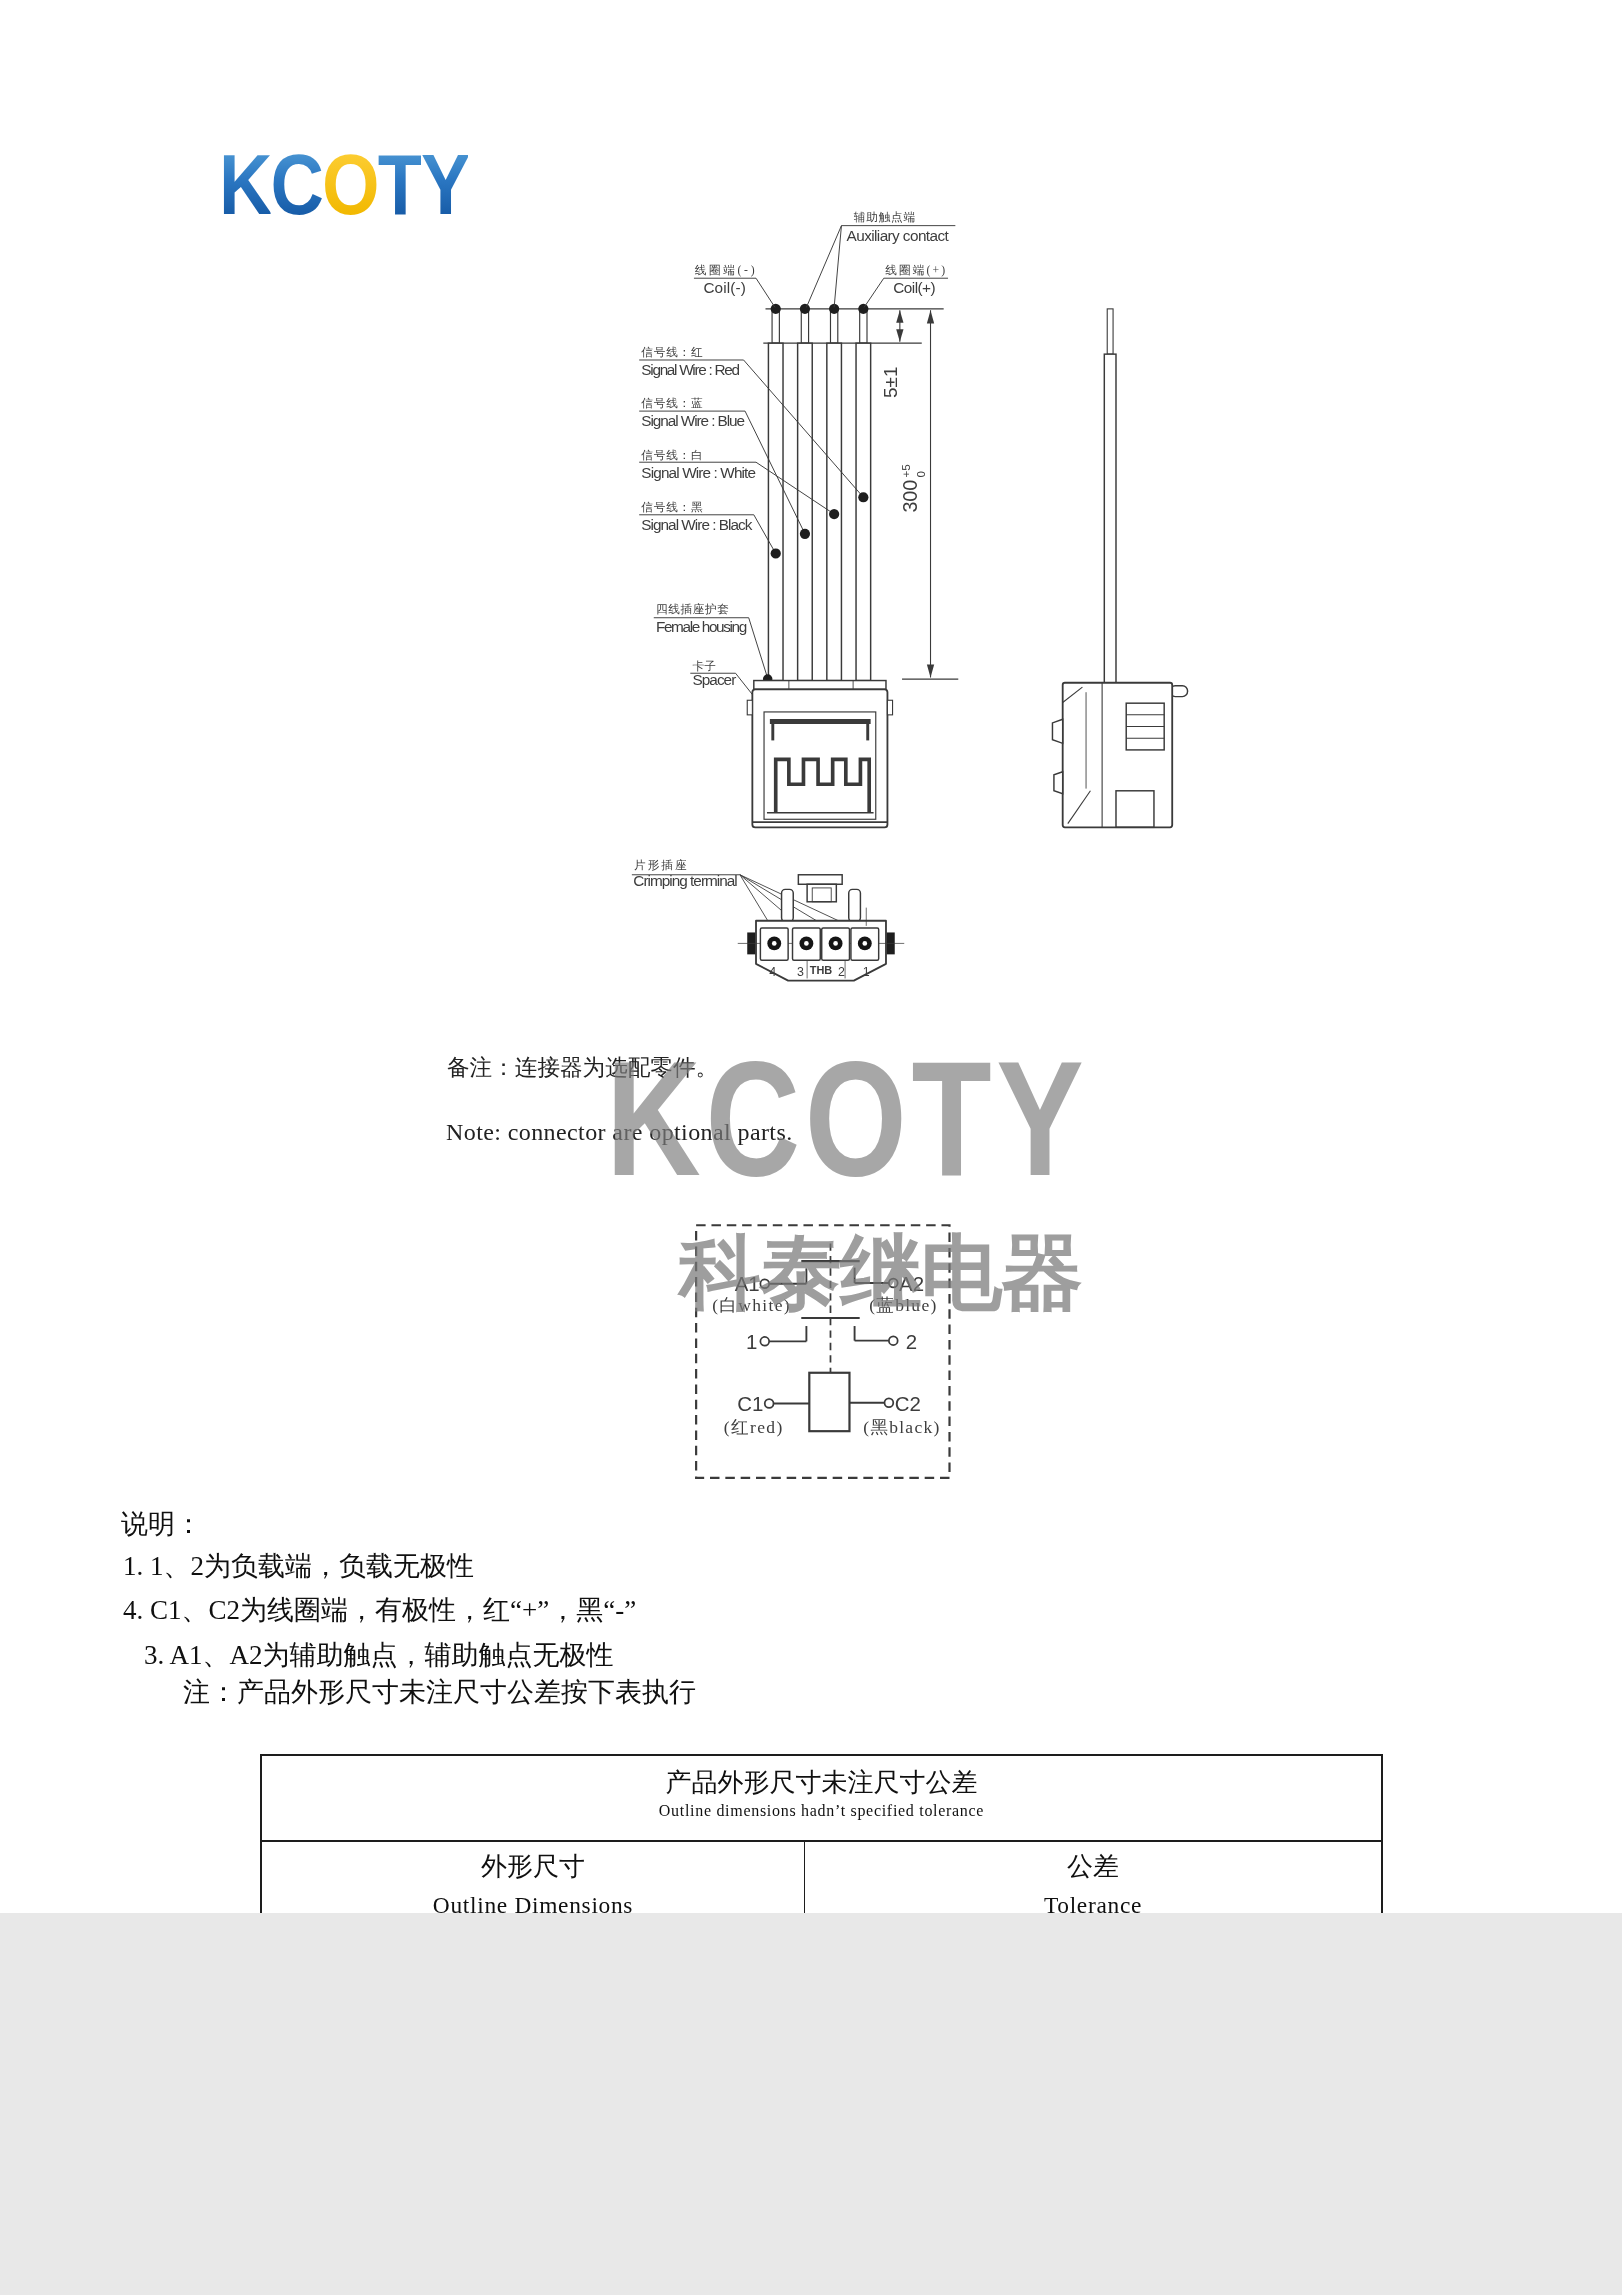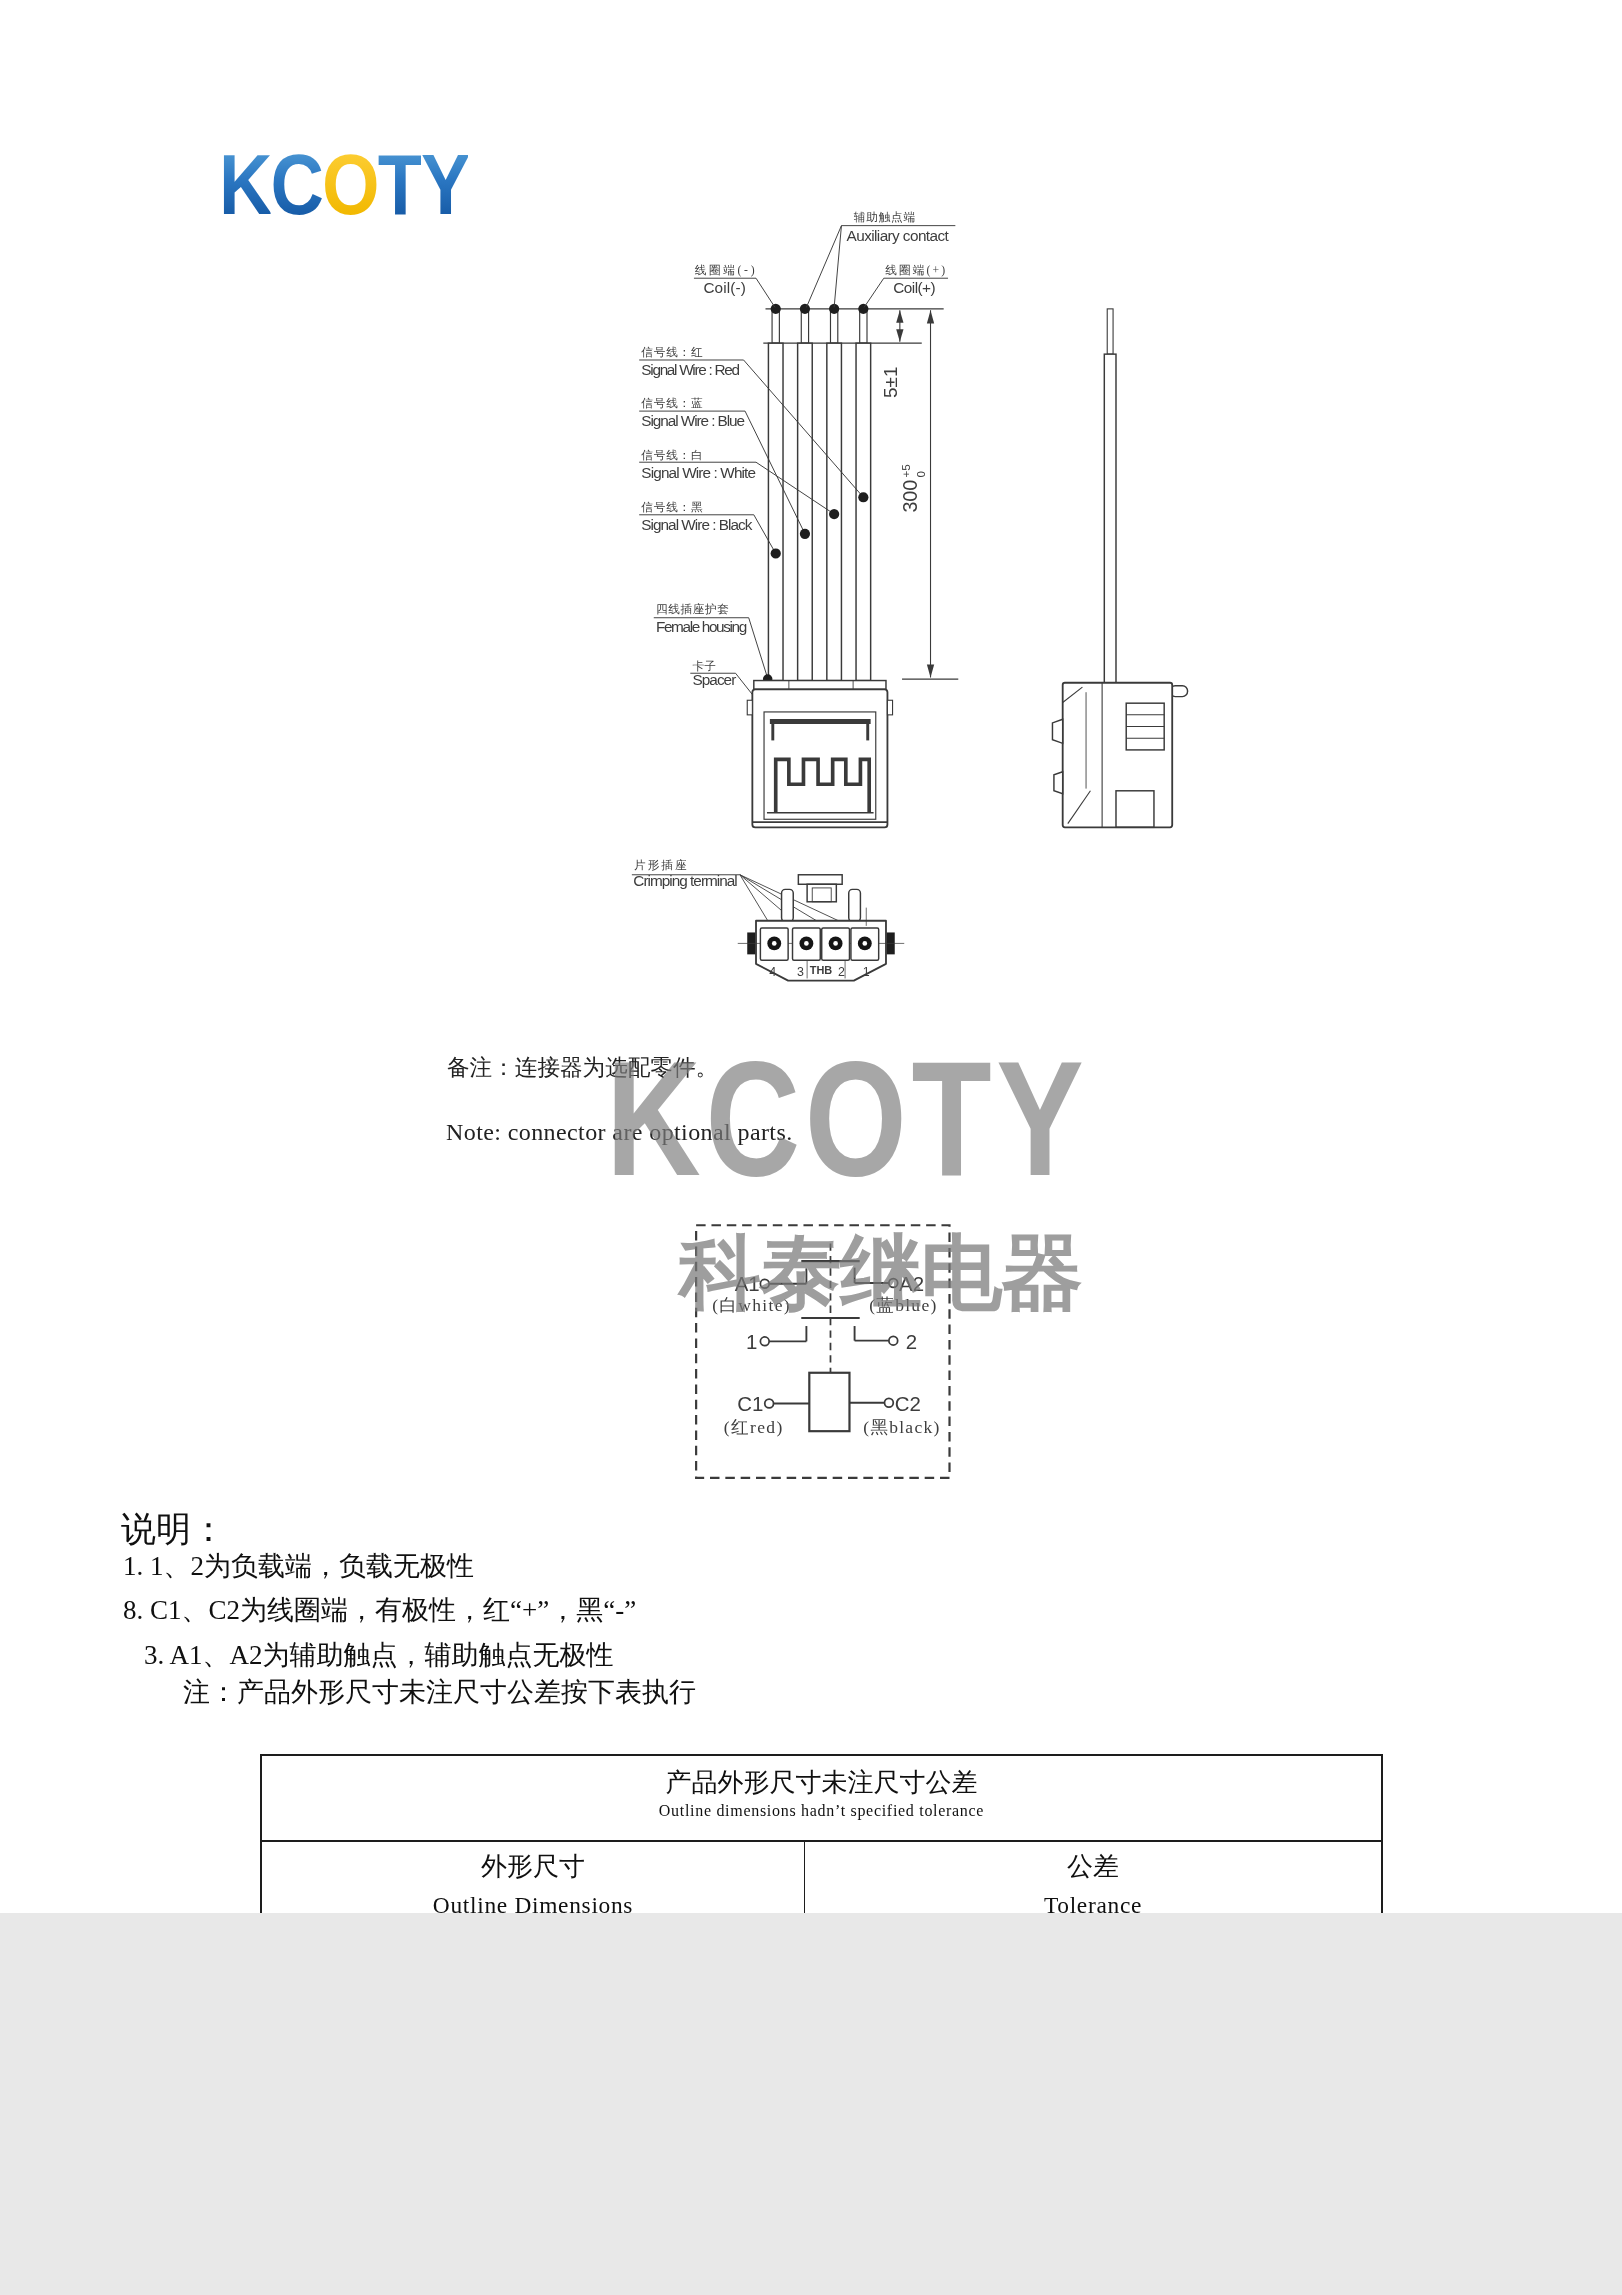--- a/index.html
+++ b/index.html
@@ -25,21 +25,21 @@
         transform-origin:left top;white-space:nowrap;}
   .wm-cjk{left:679px;top:1233px;font-size:82px;line-height:1;font-weight:700;
         font-family:"Liberation Serif",serif;color:rgba(120,120,120,.72);
         letter-spacing:-1.5px;white-space:nowrap;}
   
   .remark-cn{left:447px;top:1052px;font-size:22.6px;font-family:"Liberation Serif",serif;color:#222;}
   .remark-en{left:446px;top:1119px;font-size:24px;font-family:"Liberation Serif",serif;
         color:#222;letter-spacing:0.4px;}
   
   .doc{font-family:"Liberation Serif",serif;color:#101010;white-space:nowrap;}
-  .n-head{left:121px;top:1506px;font-size:35px;}
+  .n-head{left:121px;top:1506px;font-size:27px;}
   .n-i1{left:123px;top:1548px;font-size:27px;}
   .n-i2{left:123px;top:1592px;font-size:27px;}
   .n-i3{left:123px;top:1637px;font-size:27px;margin-left:21px;}
   .n-zhu{left:183px;top:1674px;font-size:27px;}
   .n-note{left:180px;top:1716px;font-size:24px;letter-spacing:0.9px;}
   
   .tol-table{left:260px;top:1754px;width:1123px;height:262px;border:2.2px solid #1d1d1d;
         box-sizing:border-box;font-family:"Liberation Serif",serif;color:#101010;}
   .t-title{height:84px;border-bottom:2.2px solid #1d1d1d;text-align:center;}
   .t-title .l1{padding-top:8.8px;font-size:26px;}
@@ -248,21 +248,21 @@
   </svg>
 
   <div class="abs remark-cn">备注：连接器为选配零件。</div>
   <div class="abs remark-en">Note: connector are optional parts.</div>
 
   <div class="abs wm-latin">KCOTY</div>
   <div class="abs wm-cjk">科泰继电器</div>
 
   <div class="abs doc n-head">说明：</div>
   <div class="abs doc n-i1">1. 1、2为负载端，负载无极性</div>
-  <div class="abs doc n-i2">8. C1、C2为线圈端，有极性，红“+”，黑“-”</div>
+  <div class="abs doc n-i2">4. C1、C2为线圈端，有极性，红“+”，黑“-”</div>
   <div class="abs doc n-i3">3. A1、A2为辅助触点，辅助触点无极性</div>
   <div class="abs doc n-zhu">注：产品外形尺寸未注尺寸公差按下表执行</div>
 
   <div class="abs tol-table">
     <div class="t-title">
       <div class="l1">产品外形尺寸未注尺寸公差</div>
       <div class="l2">Outline dimensions hadn’t specified tolerance</div>
     </div>
     <div class="t-row t-head">
       <div class="t-c1">

